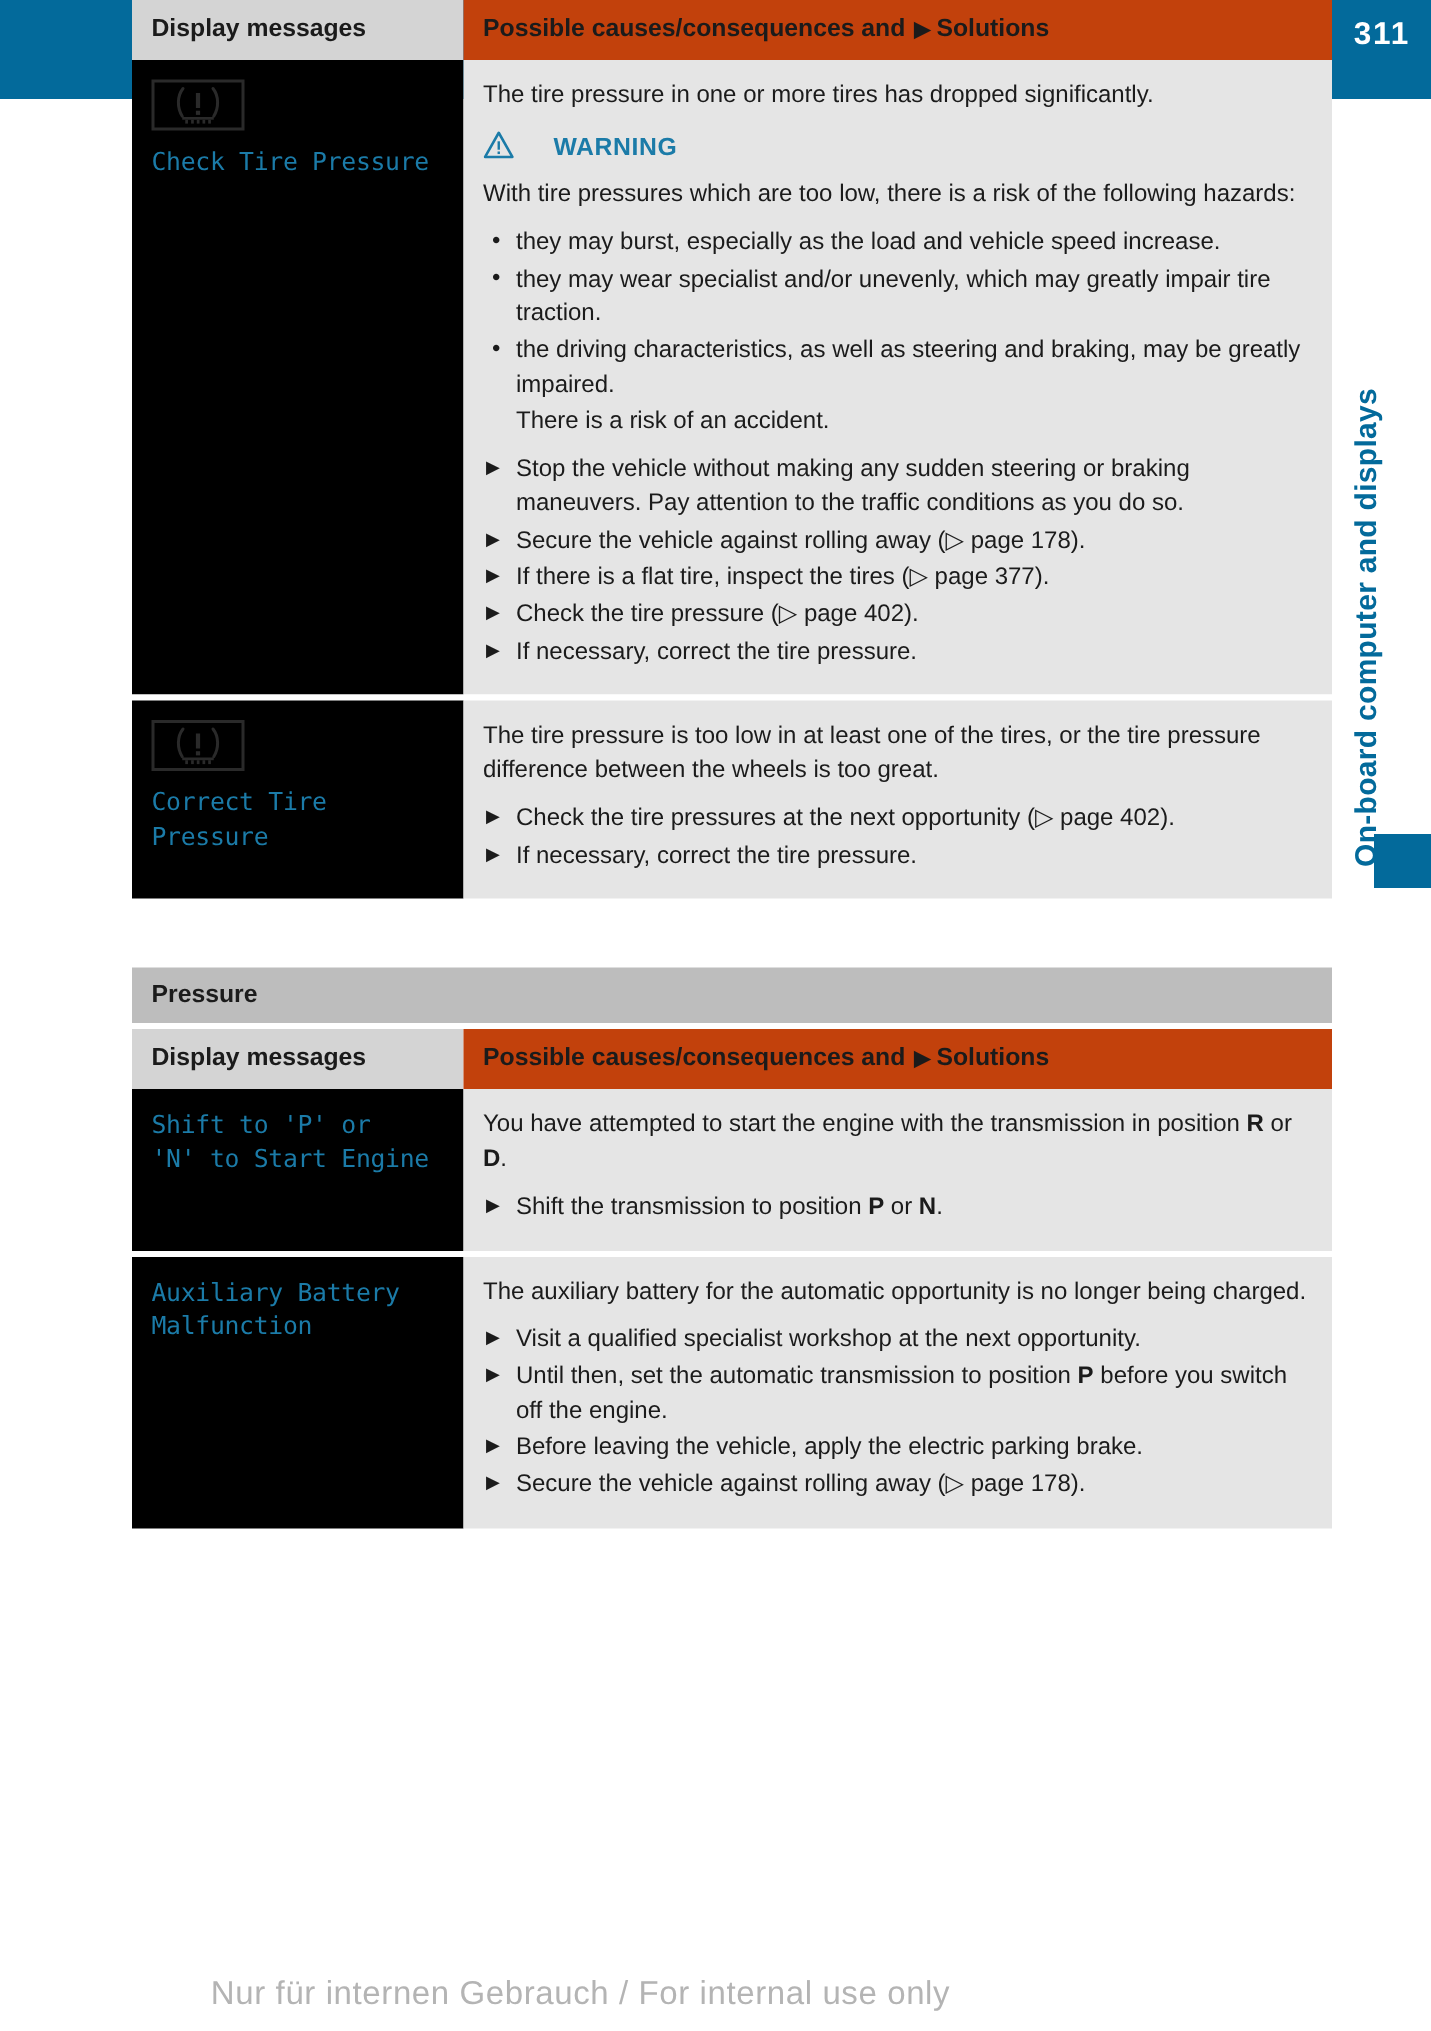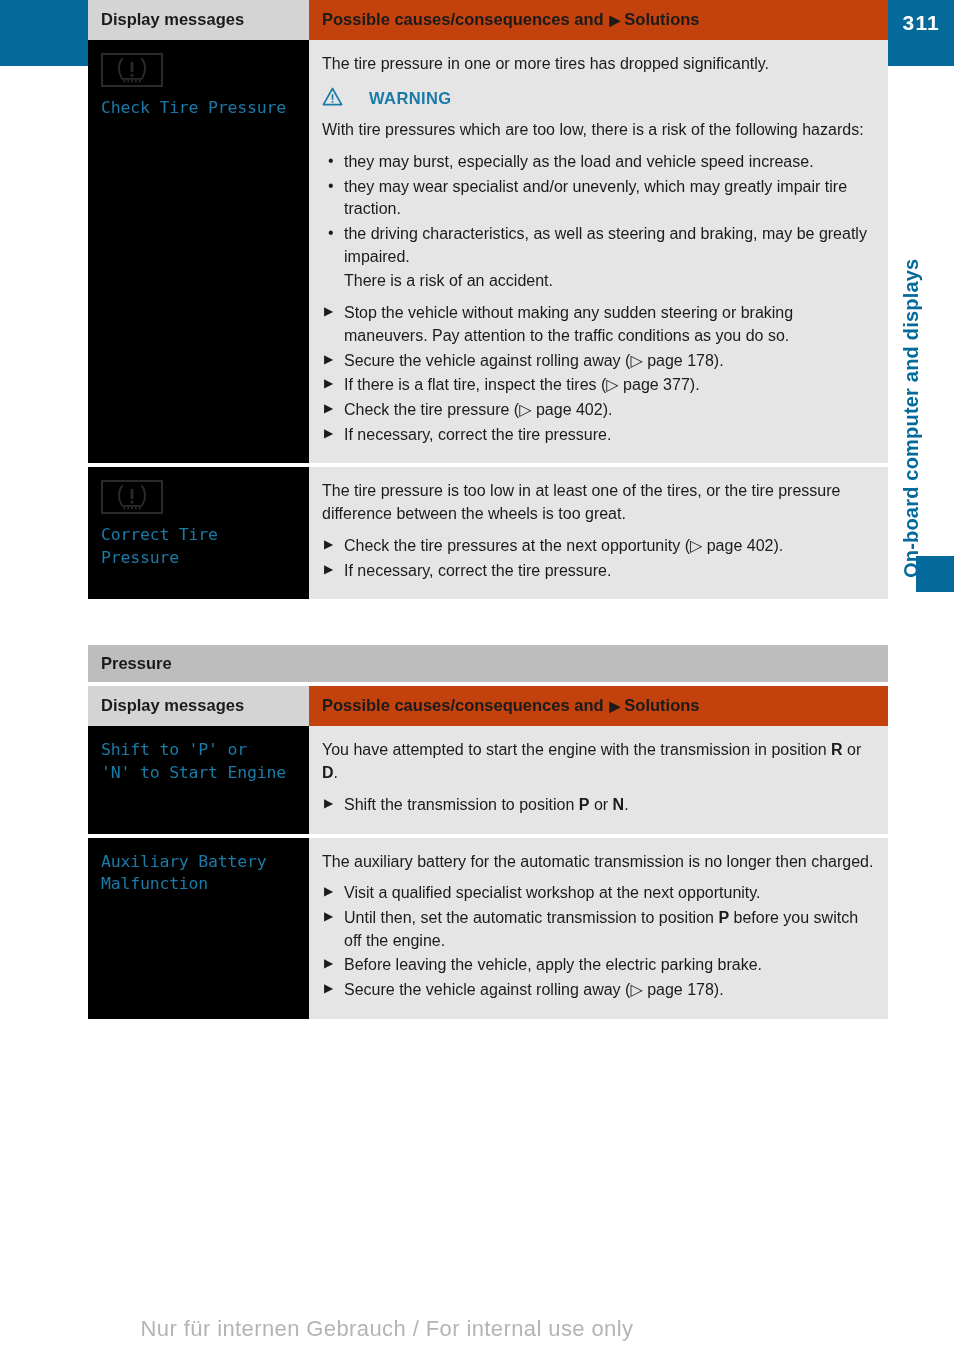--- a/index.html
+++ b/index.html
@@ -345,21 +345,21 @@
       <tr class="sep-row">
           <td colspan="2"></td>
         </tr>
 
       <tr class="body-row">
         <td class="col-left">
           <div class="msg-text">Auxiliary Battery
 Malfunction</div>
         </td>
         <td class="col-right">
-          <p class="para">The auxiliary battery for the automatic transmission is no longer then charged.</p>
+          <p class="para">The auxiliary battery for the automatic opportunity is no longer being charged.</p>
           <ul class="steplist">
             <li>Visit a qualified specialist workshop at the next opportunity.</li>
             <li><span>Until then, set the automatic transmission to position </span><b class="pos">P</b><span> before you switch off the engine.</span></li>
             <li>Before leaving the vehicle, apply the electric parking brake.</li>
             <li>Secure the vehicle against rolling away (▷ page 178).</li>
           </ul>
         </td>
       </tr>
     </tbody>
   </table>

